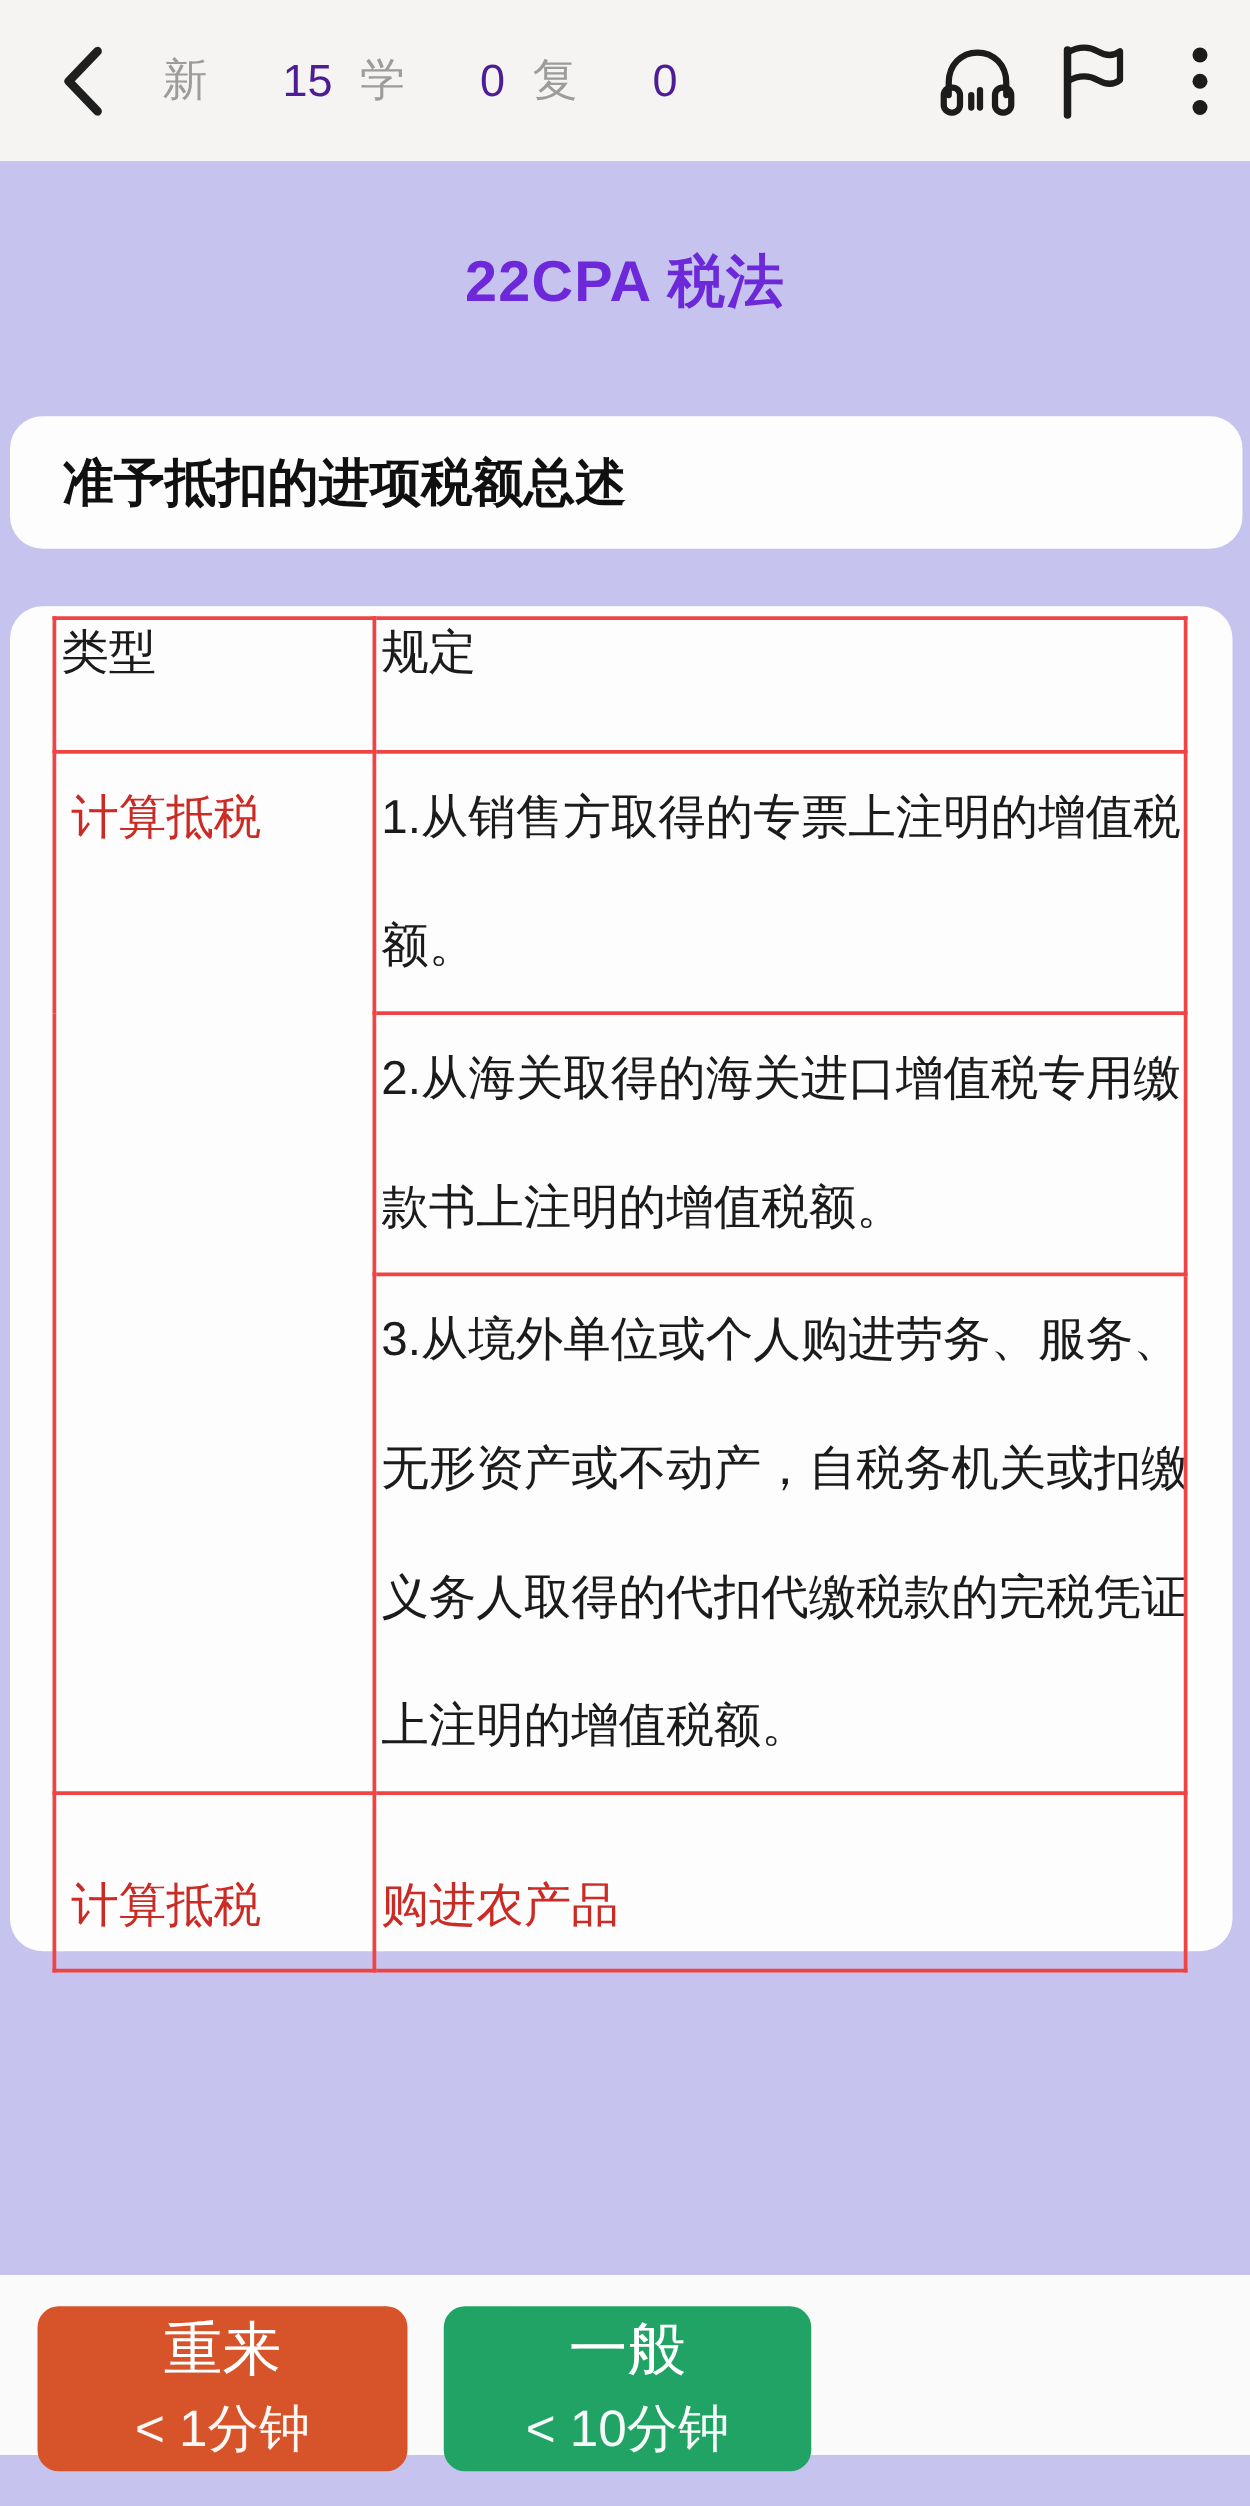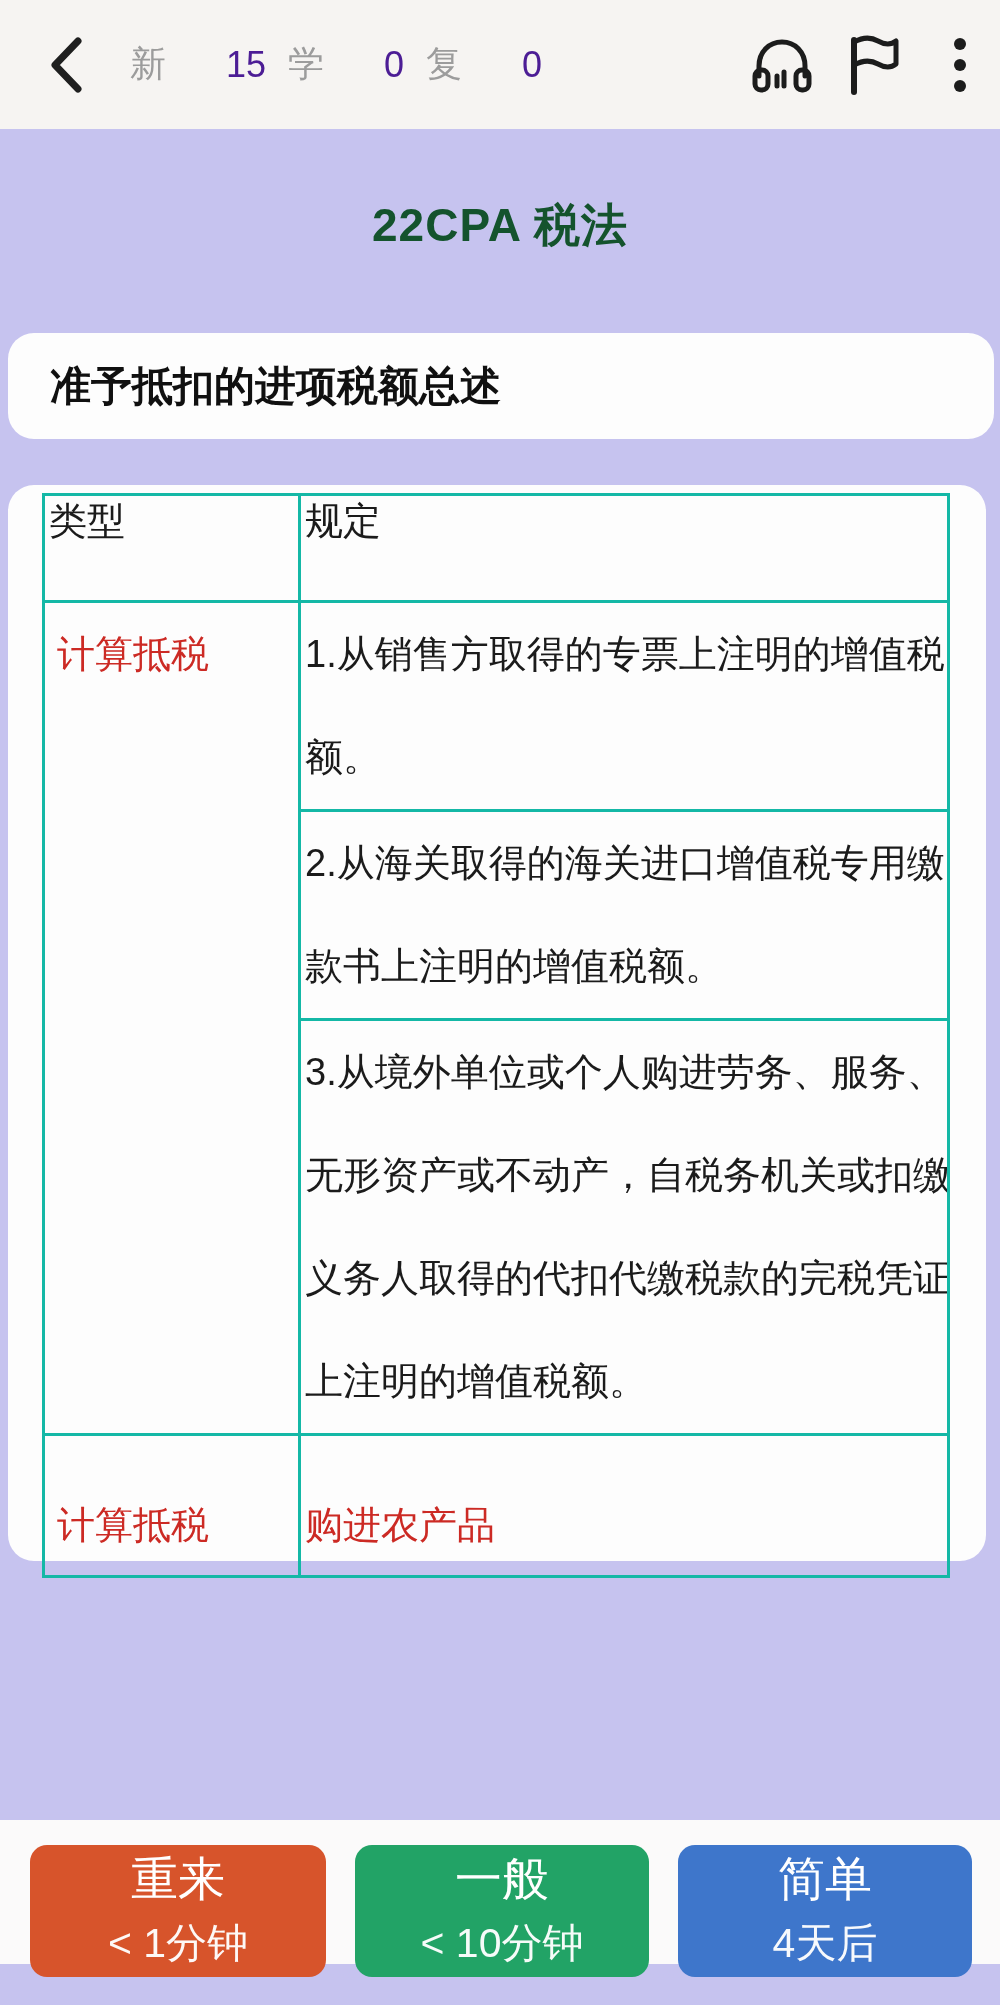--- a/index.html
+++ b/index.html
@@ -21,21 +21,21 @@
   .topbar-icons{position:absolute;right:0;top:0;height:129px;display:flex;align-items:center;}
   .icon-btn{width:92px;height:100px;display:flex;align-items:center;justify-content:center;}
   .icon-btn.last{width:80px;}
   
   #study{
     position:absolute;left:0;top:129px;width:1000px;height:1691px;
     background:#c6c3ef;
   }
   .deck-title{
     position:absolute;left:0;top:66px;width:1000px;
-    text-align:center;font-size:46px;font-weight:700;color:#14532d;
+    text-align:center;font-size:46px;font-weight:700;color:#6d28d9;
     letter-spacing:1px;
   }
   .question-bar{
     position:absolute;left:8px;top:204px;width:986px;height:106px;
     background:#fdfdfd;border-radius:26px;
     display:flex;align-items:center;
   }
   .question-bar .qtext{
     margin-left:42px;font-size:41px;font-weight:700;color:#101010;white-space:nowrap;
   }
@@ -43,21 +43,21 @@
     position:absolute;left:8px;top:356px;width:978px;height:1076px;
     background:#fdfdfd;border-radius:26px;
   }
   
   table.note{
     position:absolute;left:34px;top:8px;
     border-collapse:collapse;table-layout:fixed;width:908px;
     font-size:38px;color:#1b1b1b;
   }
   table.note td{
-    border:3px solid #14b8a6;vertical-align:top;
+    border:3px solid #ef4444;vertical-align:top;
     padding:0 4px 0 4px;overflow:hidden;
   }
   table.note td.typecol{padding-left:12px;}
   td.hcell{height:104px;vertical-align:middle;padding-left:12px;}
   td.hcell.rule{padding-left:4px;}
   .tline{line-height:103px;white-space:nowrap;}
   td.r1{height:206px;}
   td.r2{height:206px;}
   td.r3{height:412px;padding-bottom:10px;}
   td.r4{height:100px;}
@@ -198,18 +198,14 @@
 <div id="bottombar">
   <div class="btn-row">
     <button class="grade-btn" id="btn-again" style="background: rgb(215, 84, 43);">
       <span class="main">重来</span>
       <span class="sub">&lt; 1分钟</span>
     </button>
     <button class="grade-btn" id="btn-good" style="background: rgb(34, 163, 102);">
       <span class="main">一般</span>
       <span class="sub">&lt; 10分钟</span>
     </button>
-    <button class="grade-btn" id="btn-easy" style="background: rgb(62, 118, 203);">
-      <span class="main">简单</span>
-      <span class="sub">4天后</span>
-    </button>
   </div>
 </div>
 
 </body></html>

